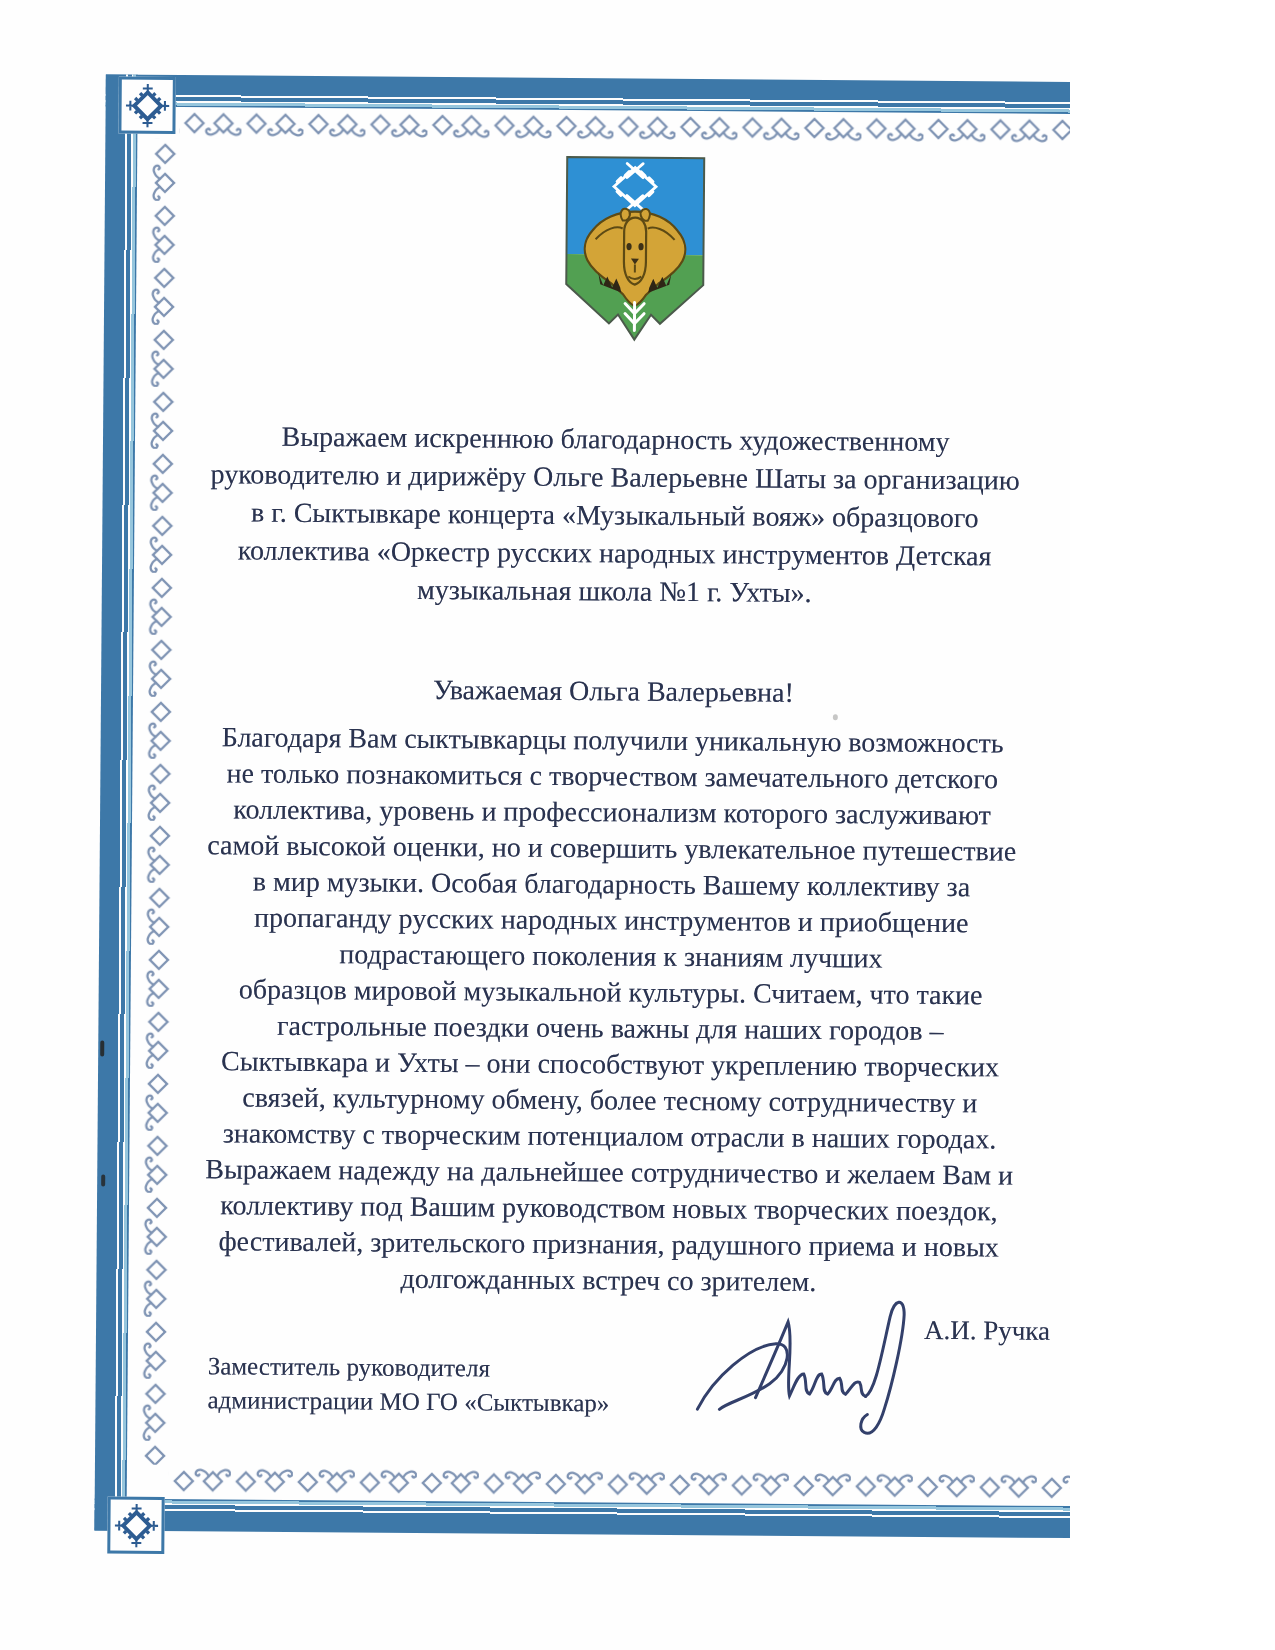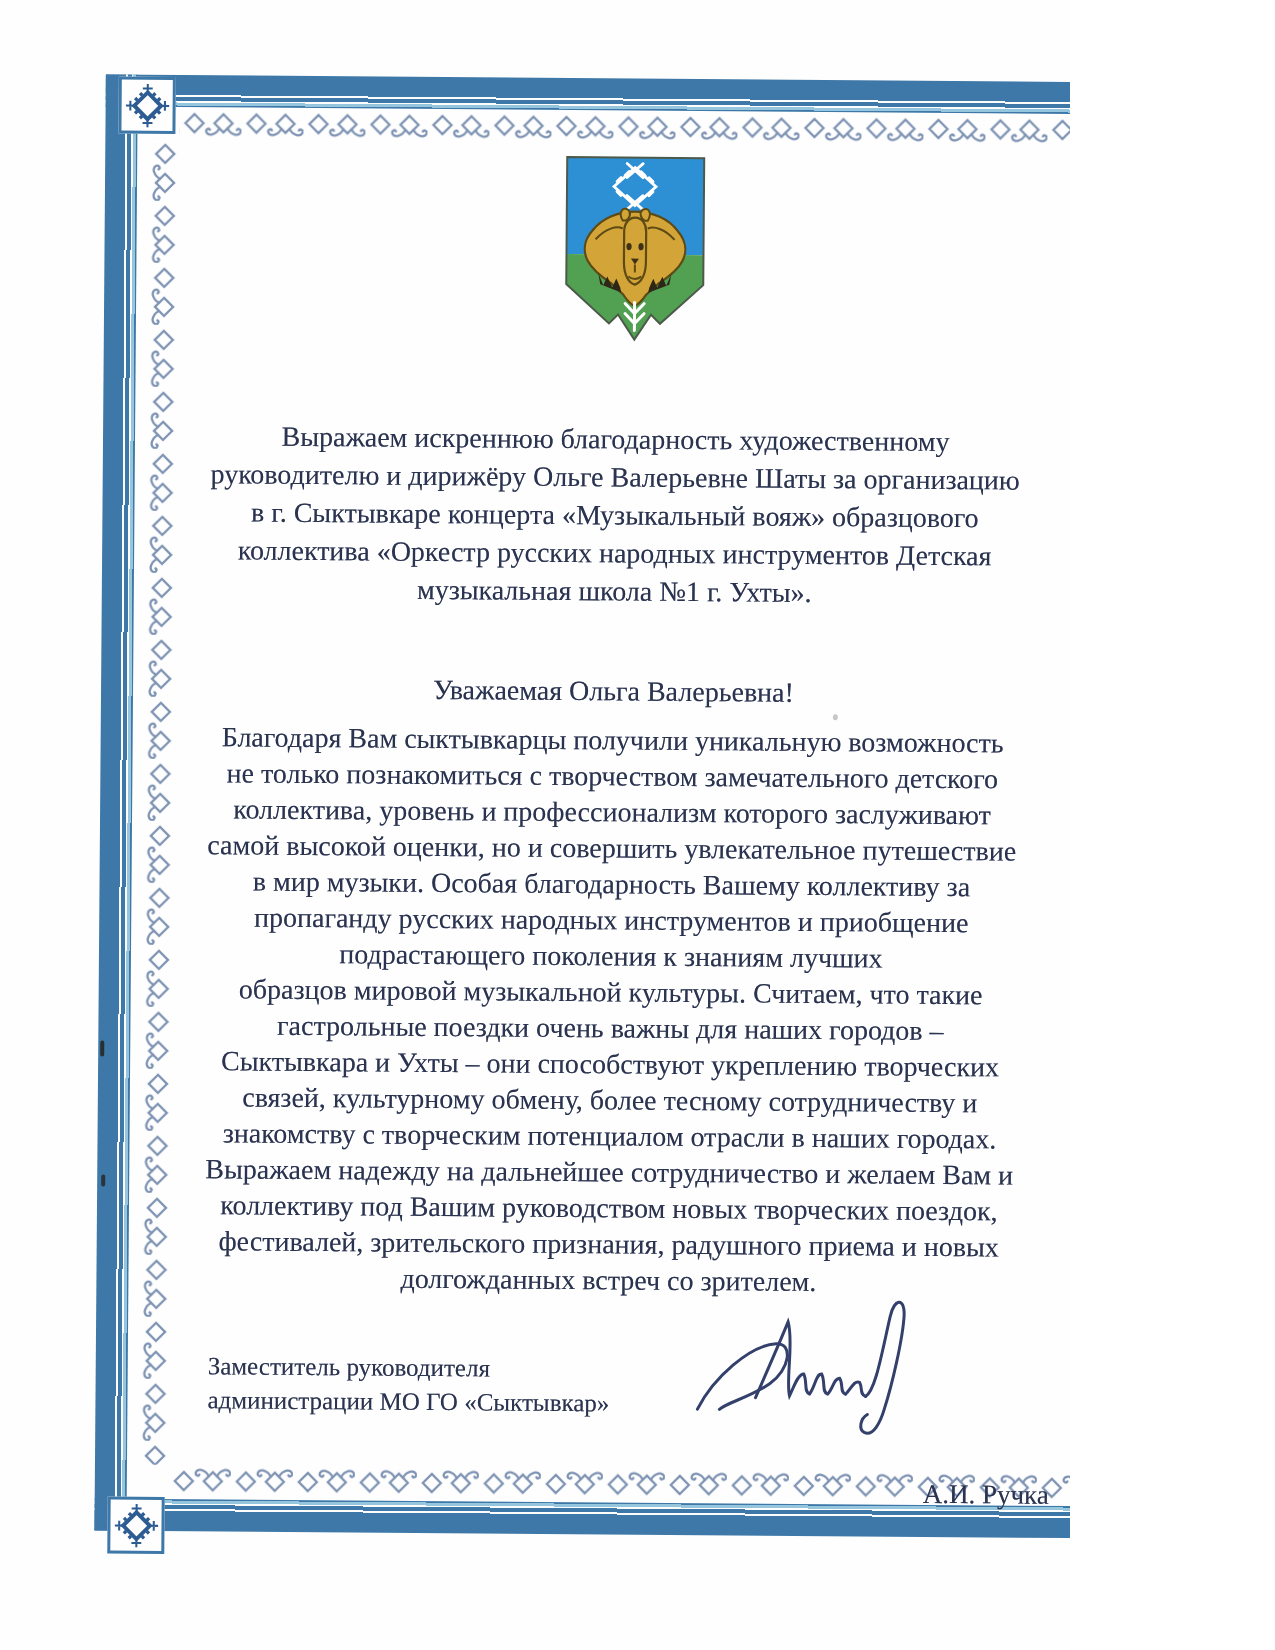--- a/index.html
+++ b/index.html
@@ -37,21 +37,21 @@
   
   .coat{position:absolute;left:558px;top:153px;width:145px;height:190px;}
   .para{position:absolute;text-align:center;color:#2a3350;font-size:28px;
         text-shadow:0 0 0.6px rgba(42,51,80,.5);}
   .para1{left:190px;top:420px;width:845px;line-height:38px;}
   .salutation{left:190px;top:674px;width:845px;line-height:34px;}
   .para2{left:182px;top:722px;width:860px;line-height:36px;}
   .signer{position:absolute;left:212px;top:1352px;width:520px;text-align:left;color:#2a3350;
           font-size:25px;line-height:34px;text-shadow:0 0 0.6px rgba(42,51,80,.5);}
   .sig-svg{position:absolute;left:692px;top:1288px;width:300px;height:158px;}
-  .sig-name{position:absolute;left:928px;top:1476px;color:#2a3350;font-size:27px;
+  .sig-name{position:absolute;left:928px;top:1312px;color:#2a3350;font-size:27px;
             text-shadow:0 0 0.6px rgba(42,51,80,.5);}
 
   
   .paper-edge{position:absolute;left:1201px;top:90px;width:2px;height:1470px;
               background:linear-gradient(180deg,#b9b3ab 0 30%,#cfc9c1 30% 70%,#b9b3ab 70% 100%);opacity:.75;}
   .speck{position:absolute;background:#23221f;border-radius:2px;}
   .speck1{left:102px;top:1044px;width:4px;height:16px;opacity:.85;}
   .speck2{left:104px;top:1178px;width:4px;height:12px;opacity:.8;}
   .speck3{left:832px;top:712px;width:5px;height:6px;opacity:.25;border-radius:50%;}
   .hidden-defs{position:absolute;width:0;height:0;overflow:hidden;}

